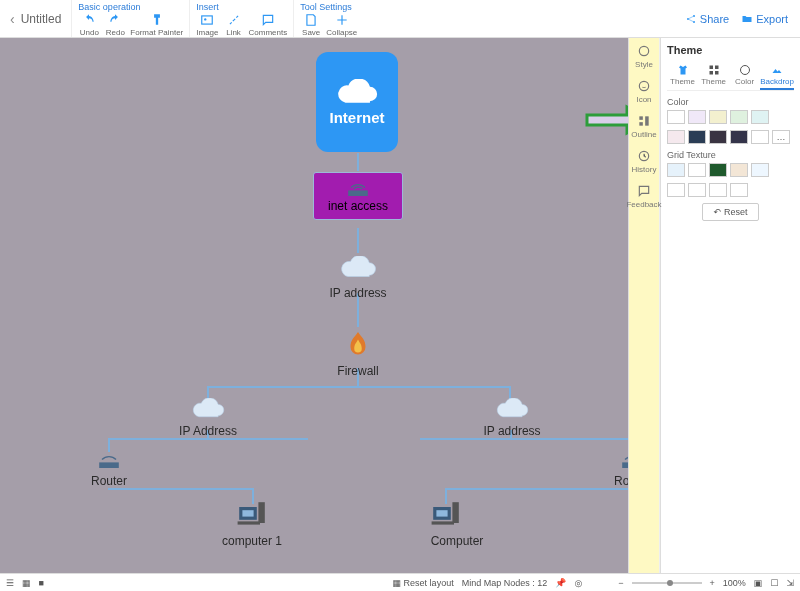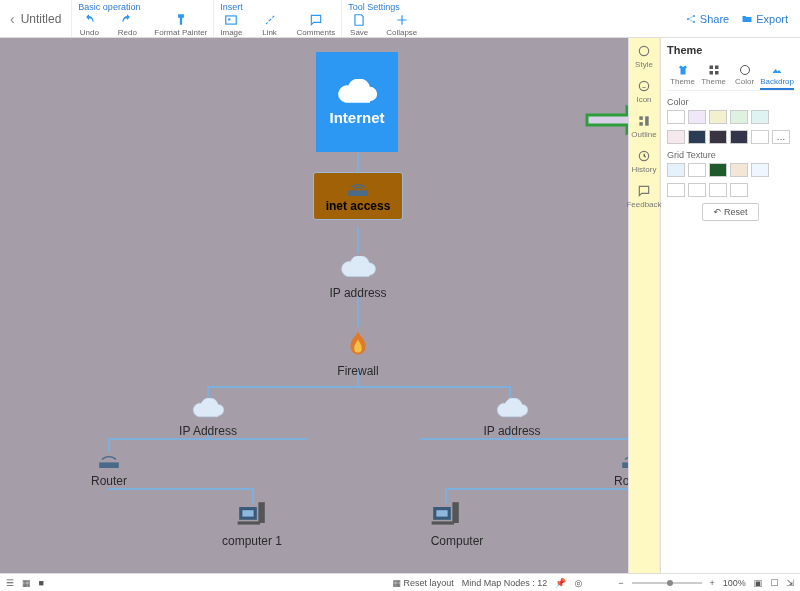--- a/index.html
+++ b/index.html
@@ -1,21 +1,21 @@
 <!DOCTYPE html>
 <html><head>
 <meta charset="utf-8">
 <style>
   * { margin:0; padding:0; box-sizing:border-box; font-family:Arial,Helvetica,sans-serif; }
   body { width:800px; height:591px; background:#fff; overflow:hidden; position:relative; }
   .topbar { height:38px; border-bottom:1px solid #ddd; display:flex; align-items:stretch; font-size:9px; color:#555; }
   .topbar .lefttitle { display:flex; align-items:center; padding:0 10px; gap:6px; font-size:12px; color:#666; }
   .toolgroup { border-left:1px solid #eee; padding:2px 6px; display:flex; flex-direction:column; }
   .toolgroup .ghead { font-size:9px; color:#2d7dd9; margin-bottom:1px; }
-  .toolgroup .gbody { display:flex; gap:16px; }
+  .toolgroup .gbody { display:flex; gap:4px; }
   .tbtn { display:flex; flex-direction:column; align-items:center; justify-content:flex-end; font-size:8px; color:#666; cursor:pointer; min-width:22px; }
   .tbtn .ticon { width:14px; height:14px; margin-bottom:1px; }
   .topright { margin-left:auto; display:flex; align-items:center; gap:12px; padding-right:12px; font-size:11px; color:#444; }
   .main { position:relative; display:flex; height:535px; }
   .canvas { flex:1; background:#a59ea9; position:relative; overflow:hidden; }
   .rightpanel { width:140px; border-left:1px solid #ddd; display:flex; }
   .minitabs { width:32px; border-right:1px solid #eee; display:flex; flex-direction:column; align-items:center; padding-top:6px; gap:10px; font-size:8px; color:#777; }
   .mtab { display:flex; flex-direction:column; align-items:center; gap:2px; cursor:pointer; }
   .mtab .mi { width:14px; height:14px; }
   .panelbody { flex:1; padding:4px 6px; font-size:9px; color:#555; }
@@ -26,22 +26,22 @@
   .ttab.active { color:#2d7dd9; border-bottom:2px solid #2d7dd9; }
   .ttab .tticon{ width:12px; height:12px; margin-bottom:1px;}
   .sect-label { font-size:9px; color:#666; margin:3px 0; }
   .swatch-row { display:flex; flex-wrap:wrap; gap:3px; margin-bottom:6px; }
   .swatch { width:18px; height:14px; border:1px solid #ccc; cursor:pointer; }
   .texture { width:18px; height:14px; border:1px solid #ccc; cursor:pointer; background:#fff; position:relative; }
   .reset-btn { margin-top:6px; border:1px solid #ccc; background:#fff; font-size:9px; padding:3px 10px; border-radius:2px; cursor:pointer; display:flex; align-items:center; gap:3px; width:fit-content; margin-left:auto; margin-right:auto; }
   .statusbar { height:18px; border-top:1px solid #ddd; display:flex; align-items:center; font-size:9px; color:#555; padding:0 6px; gap:8px; }
   .statusbar .spacer { flex:1; }
   .node-label { position:absolute; font-size:12px; color:#2a2a2a; transform:translate(-50%,0); white-space:nowrap; }
-  .node-box { position:absolute; background:#a16207; border:1px solid #9db9d8; border-radius:3px; display:flex; flex-direction:column; align-items:center; justify-content:space-between; padding:6px 10px;font-weight:bold; }
-  .internet-node { position:absolute; width:82px; height:100px; background:#2d97f4; border-radius:0; display:flex; flex-direction:column; align-items:center; justify-content:center; color:#fff; font-weight:bold; font-size:15px; }
+  .node-box { position:absolute; background:#a21caf; border:1px solid #9db9d8; border-radius:3px; display:flex; flex-direction:column; align-items:center; justify-content:space-between; padding:6px 10px; }
+  .internet-node { position:absolute; width:82px; height:100px; background:#2d97f4; border-radius:12px; display:flex; flex-direction:column; align-items:center; justify-content:center; color:#fff; font-weight:bold; font-size:15px; }
   .line { position:absolute; background:#7db0dd; }
   .arrow { position:absolute; left:585px; top:65px; pointer-events:none; }
   .zoom-line { width:70px; height:2px; background:#ccc; position:relative; }
   .zoom-line .dot{position:absolute; left:35px; top:-2px; width:6px;height:6px;border-radius:50%;background:#888;}
   .slink{color:#555;}
 </style>
 </head>
 <body>
 
 <div class="topbar">

